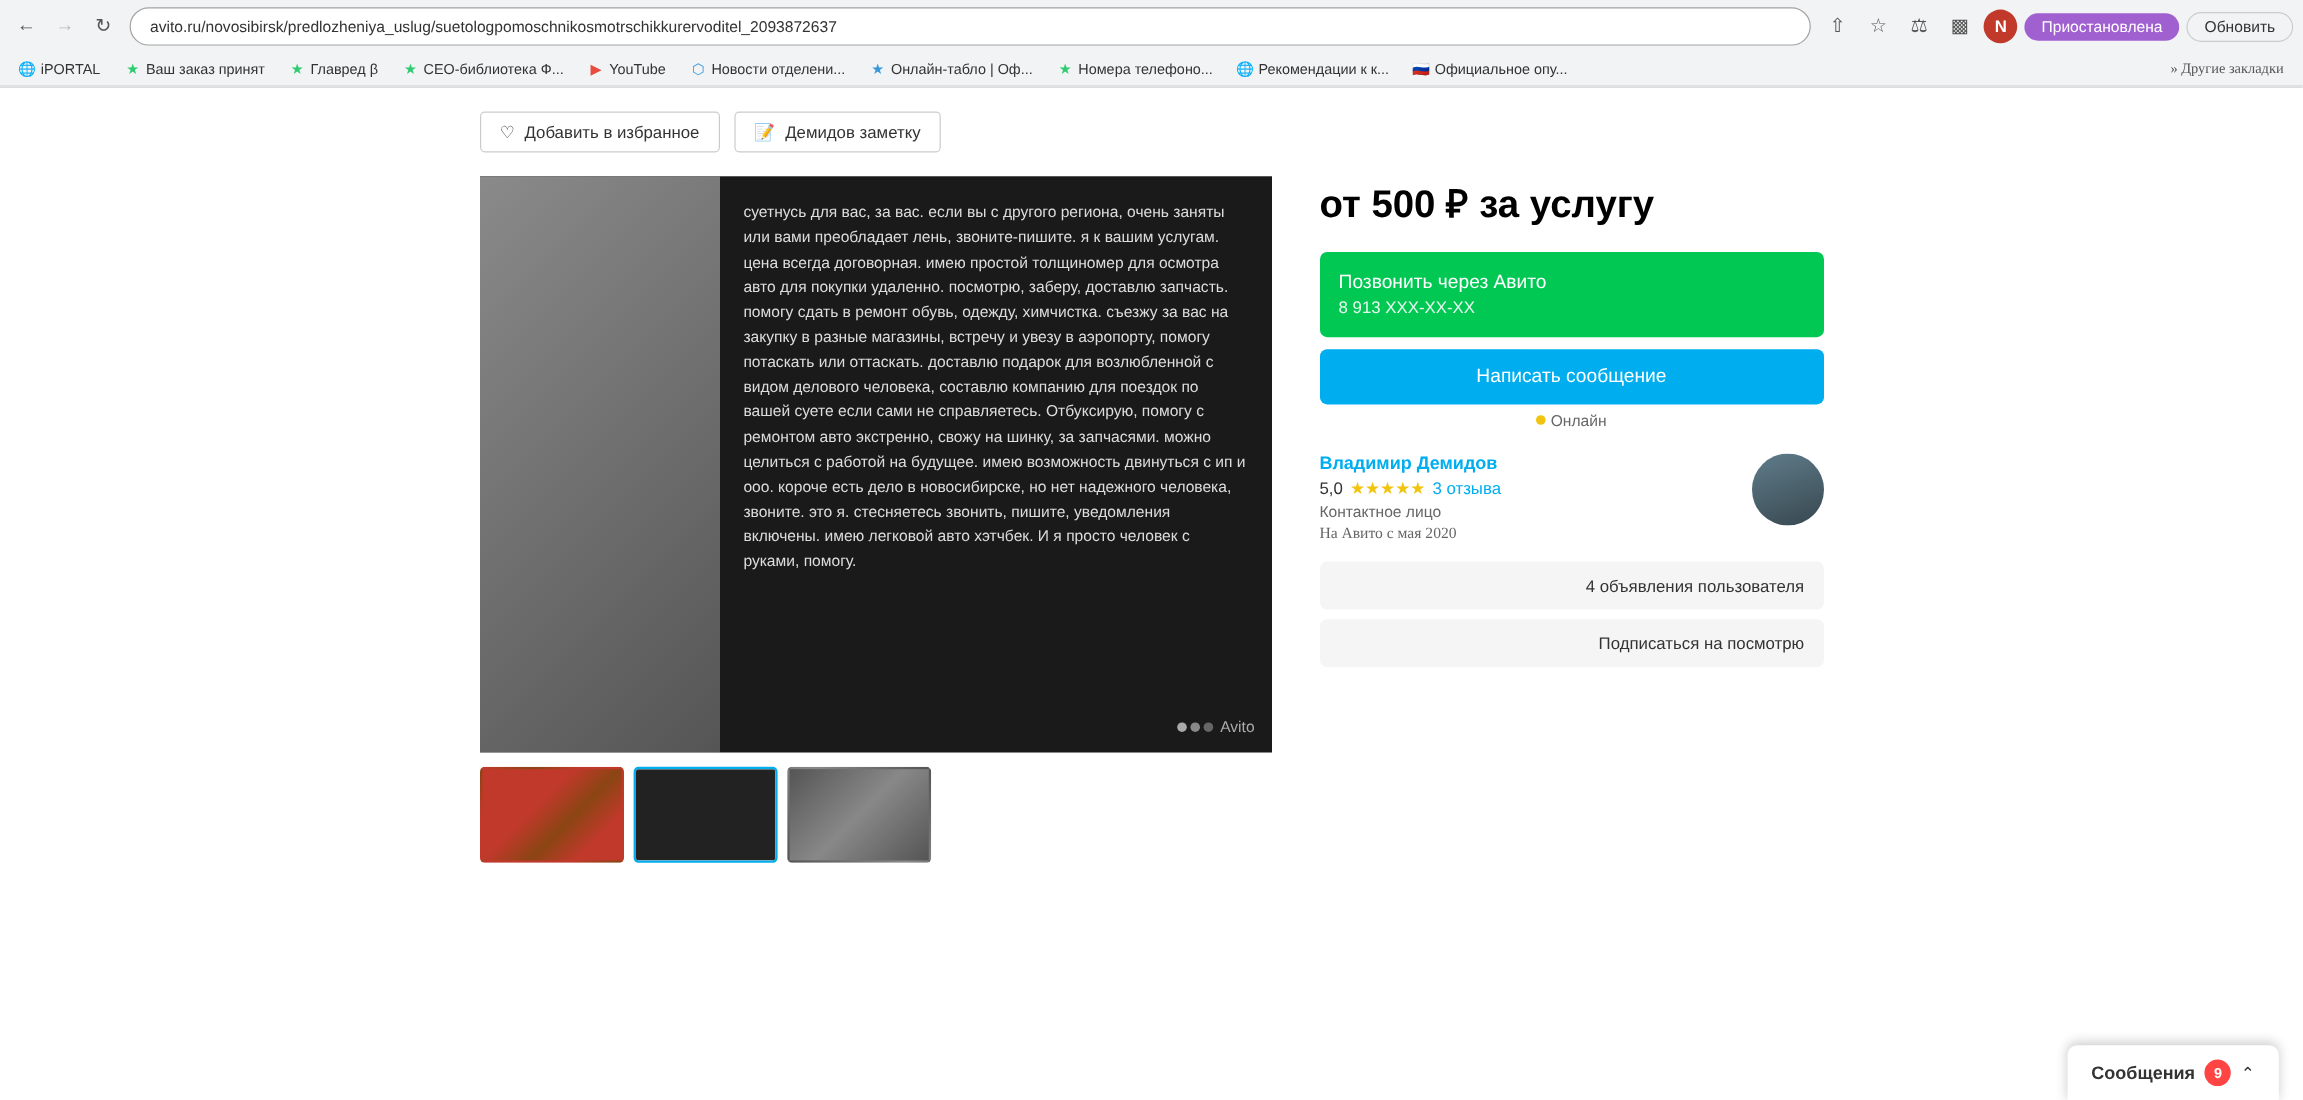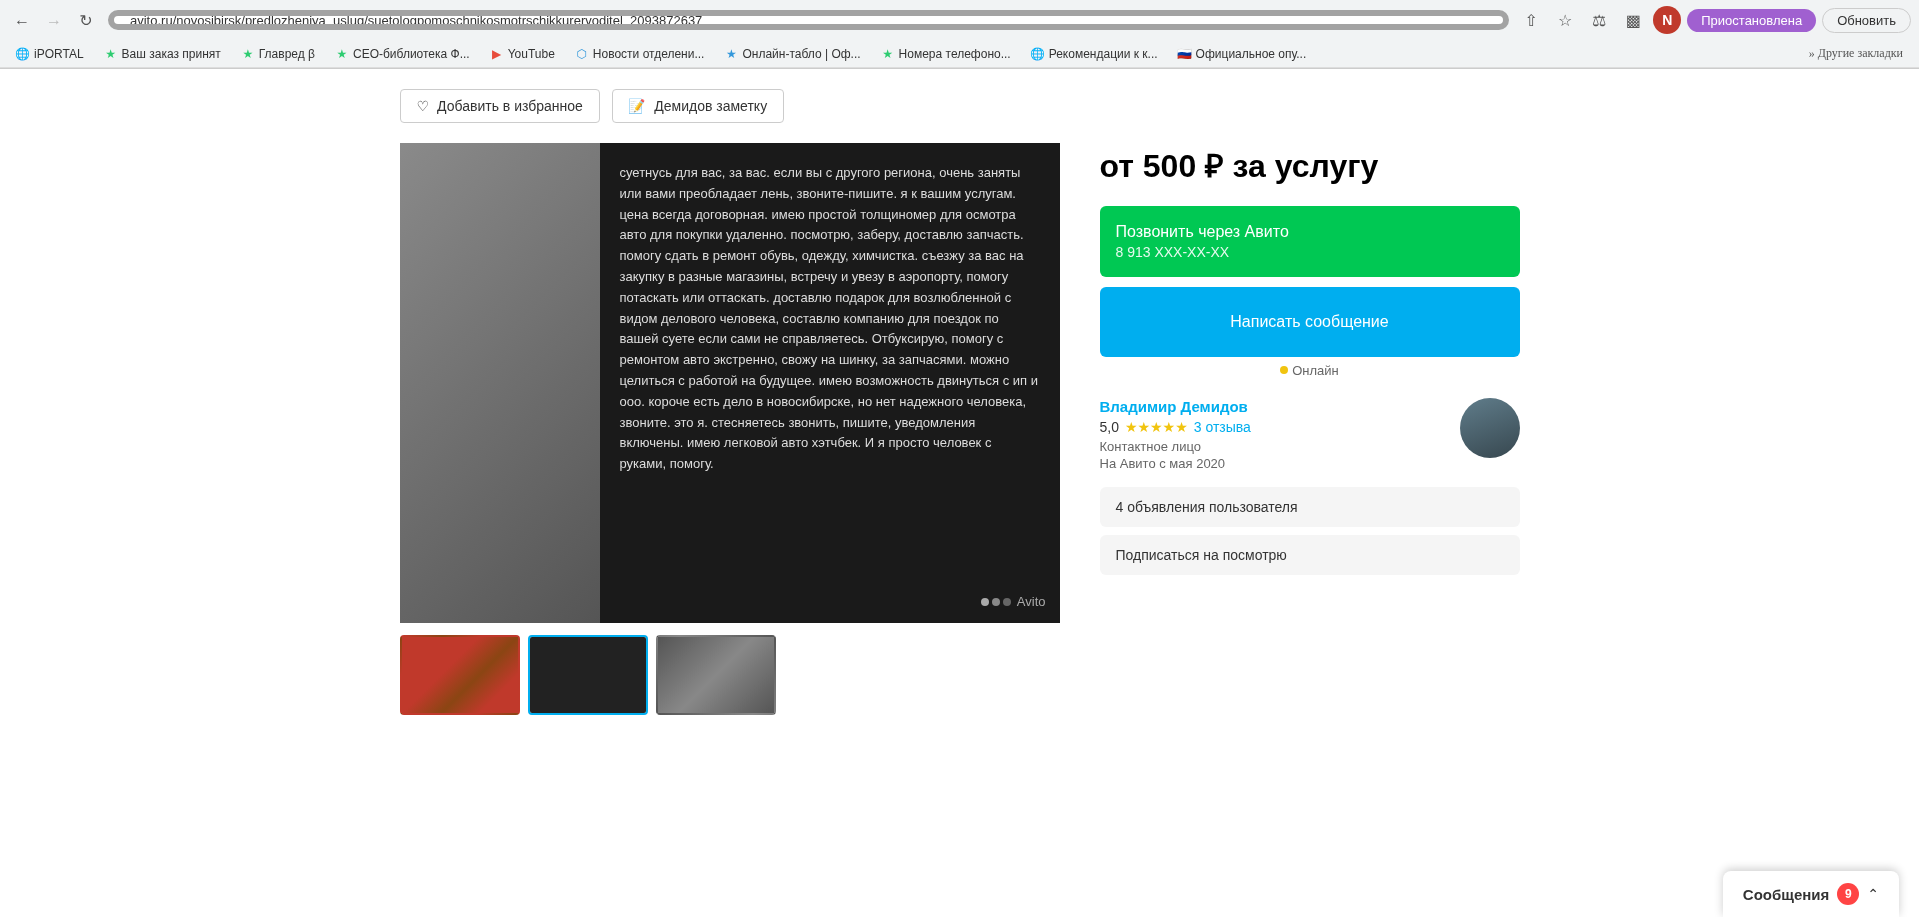--- a/index.html
+++ b/index.html
@@ -32,22 +32,22 @@
       cursor: pointer;
       display: flex;
       align-items: center;
       justify-content: center;
       font-size: 16px;
       color: #555;
     }
     .nav-btn.disabled { color: #bbb; cursor: default; }
     .address-bar {
       flex: 1;
-      height: 20px;
-      border: 6px solid #a3a3a3;
+      height: 32px;
+      border: 1px solid #a3a3a3;
       border-radius: 16px;
       padding: 0 16px;
       font-size: 13px;
       background: #fff;
       color: #333;
       outline: none;
     }
     .browser-actions {
       display: flex;
       align-items: center;
@@ -277,21 +277,21 @@
     .call-btn .phone-number {
       font-size: 14px;
       opacity: 0.9;
     }
     .message-btn {
       width: 100%;
       background: #00aeef;
       color: #fff;
       border: none;
       border-radius: 6px;
-      padding: 26px;
+      padding: 14px;
       font-size: 16px;
       cursor: pointer;
       margin-bottom: 6px;
       text-align: center;
     }
     .online-status {
       text-align: center;
       font-size: 13px;
       color: #666;
       margin-bottom: 20px;
@@ -348,20 +348,21 @@
       text-decoration: none;
     }
     .seller-type {
       font-size: 13px;
       color: #666;
       margin-bottom: 2px;
     }
     .seller-since {
       font-size: 13px;
       color: #666;
+      font-family: Liberation Serif, serif;
     }
     .seller-avatar {
       width: 60px;
       height: 60px;
       border-radius: 50%;
       background: linear-gradient(135deg, #555 0%, #333 100%);
       overflow: hidden;
       flex-shrink: 0;
     }
     .avatar-img {
@@ -372,21 +373,21 @@
 
     
     .seller-btn {
       width: 100%;
       background: #f5f5f5;
       border: none;
       border-radius: 6px;
       padding: 12px 16px;
       font-size: 14px;
       cursor: pointer;
-      text-align: left;
+      text-align: right;
       color: #333;
       margin-bottom: 8px;
     }
 
     
     .messages-widget {
       position: fixed;
       bottom: 0;
       right: 20px;
       background: #fff;

